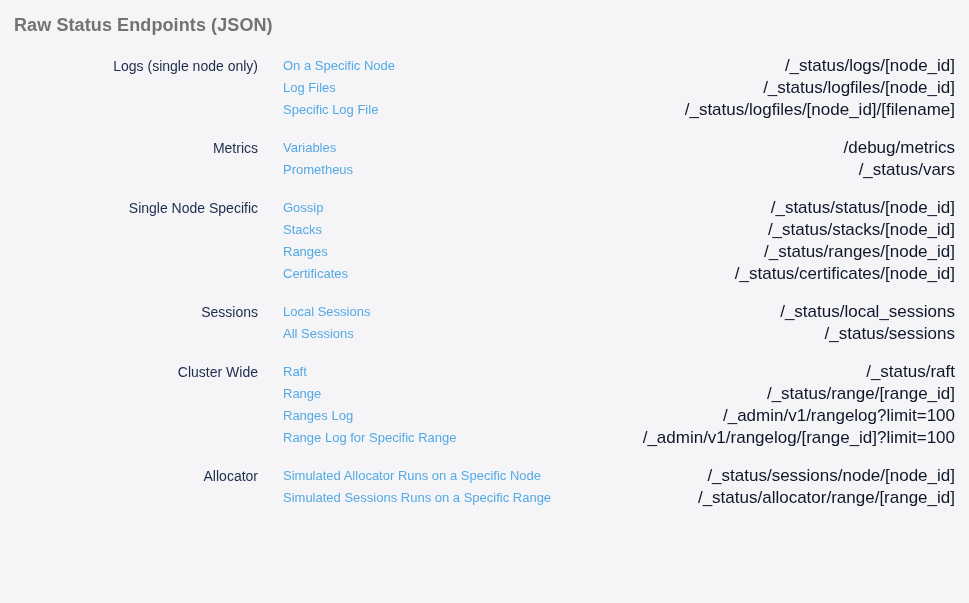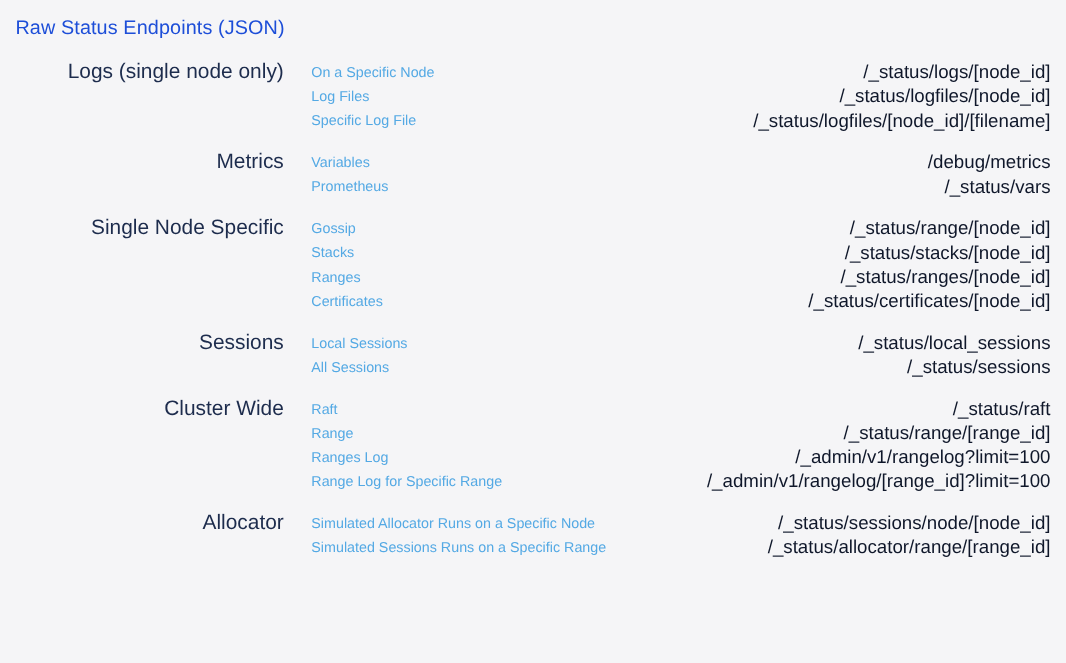--- a/index.html
+++ b/index.html
@@ -11,38 +11,38 @@
     font-family: "Liberation Sans", sans-serif;
     overflow: hidden;
   }
   .page {
     padding: 13px 14px 0 14px;
   }
   .page-title {
     margin: 0;
     font-size: 18px;
     line-height: 24px;
-    font-weight: 400;
-    color: #1d4ed8;
+    font-weight: 700;
+    color: #737373;
     letter-spacing: 0.1px;
   }
   .endpoints-table {
     margin-top: 18px;
   }
   .section-row {
     display: grid;
     grid-template-columns: 244px 1fr;
     column-gap: 25px;
     margin-bottom: 16px;
   }
   .section-row:last-child { margin-bottom: 8px; }
   .category {
     text-align: right;
     color: #1d2c4d;
-    font-size: 19px;
+    font-size: 14px;
     line-height: 22px;
     white-space: nowrap;
   }
   .lines { display: block; text-align: right; }
   .line {
     display: grid;
     grid-template-columns: 357px 1fr;
     height: 22px;
   }
   .link {
@@ -96,21 +96,21 @@
             <a class="link" href="#">Prometheus</a>
             <div class="url">/_status/vars</div>
           </div>
         </div>
       </div>
       <div class="section-row">
         <div class="category">Single Node Specific</div>
         <div class="lines">
           <div class="line">
             <a class="link" href="#">Gossip</a>
-            <div class="url">/_status/range/[node_id]</div>
+            <div class="url">/_status/status/[node_id]</div>
           </div>
           <div class="line">
             <a class="link" href="#">Stacks</a>
             <div class="url">/_status/stacks/[node_id]</div>
           </div>
           <div class="line">
             <a class="link" href="#">Ranges</a>
             <div class="url">/_status/ranges/[node_id]</div>
           </div>
           <div class="line">

